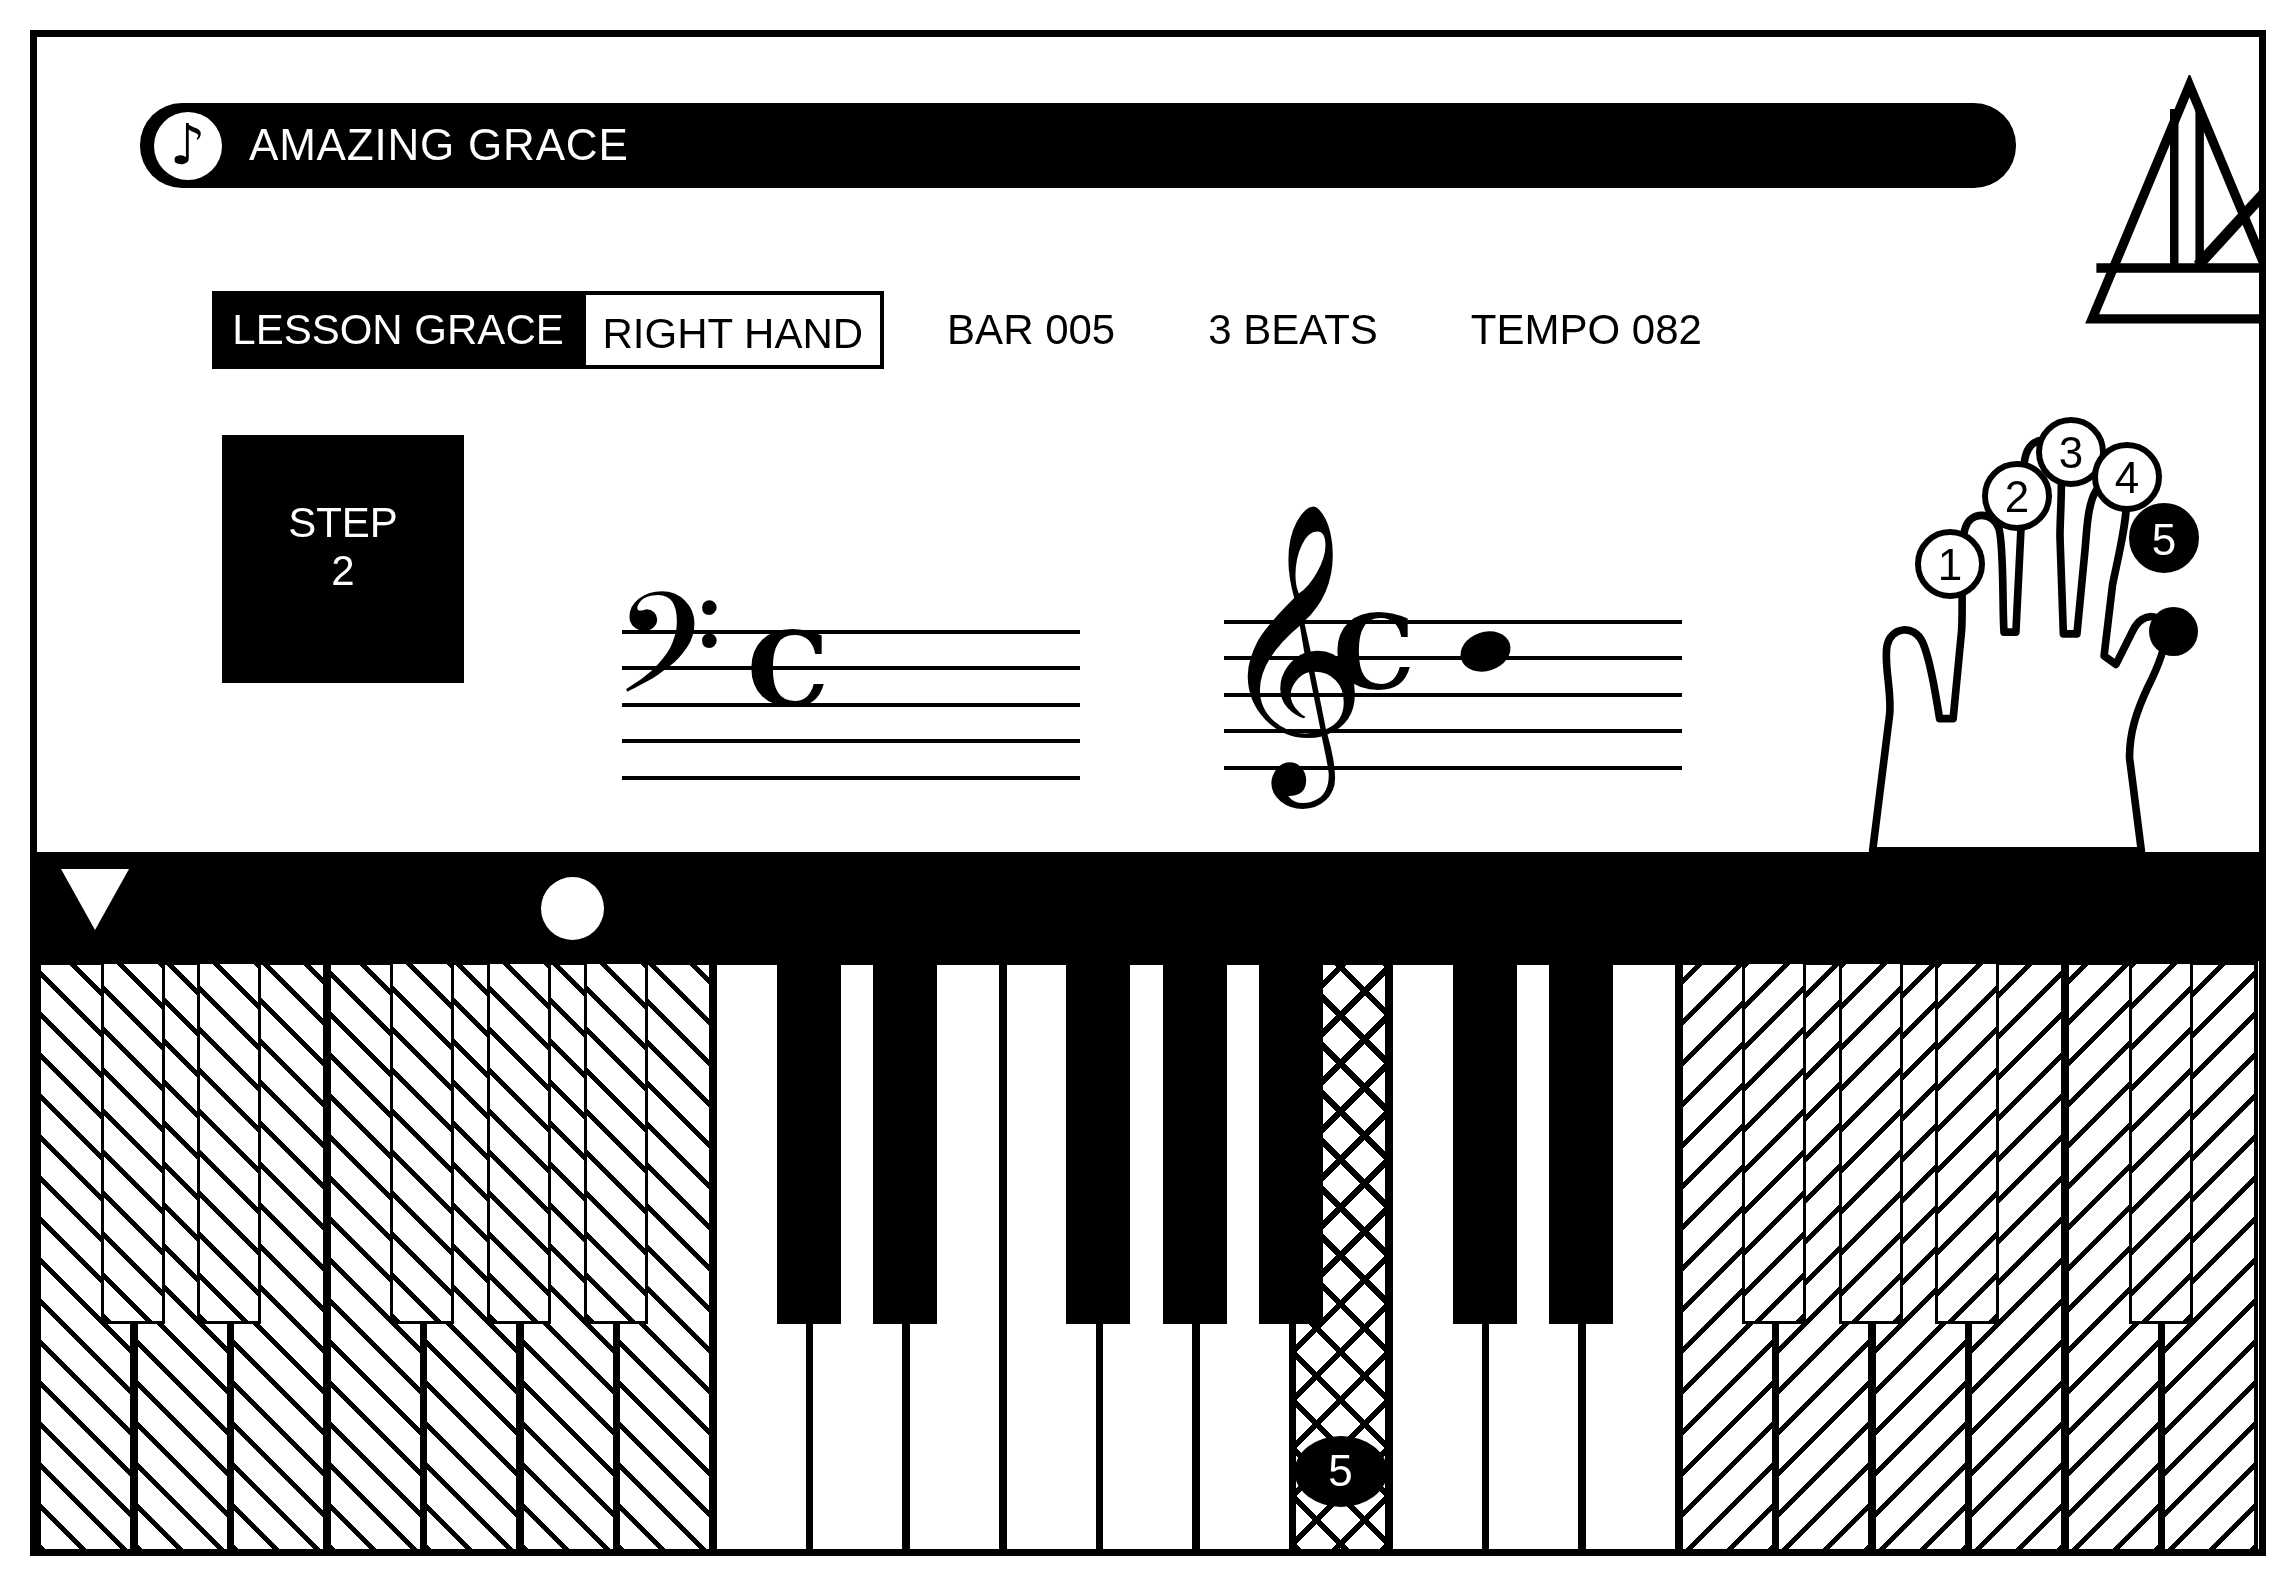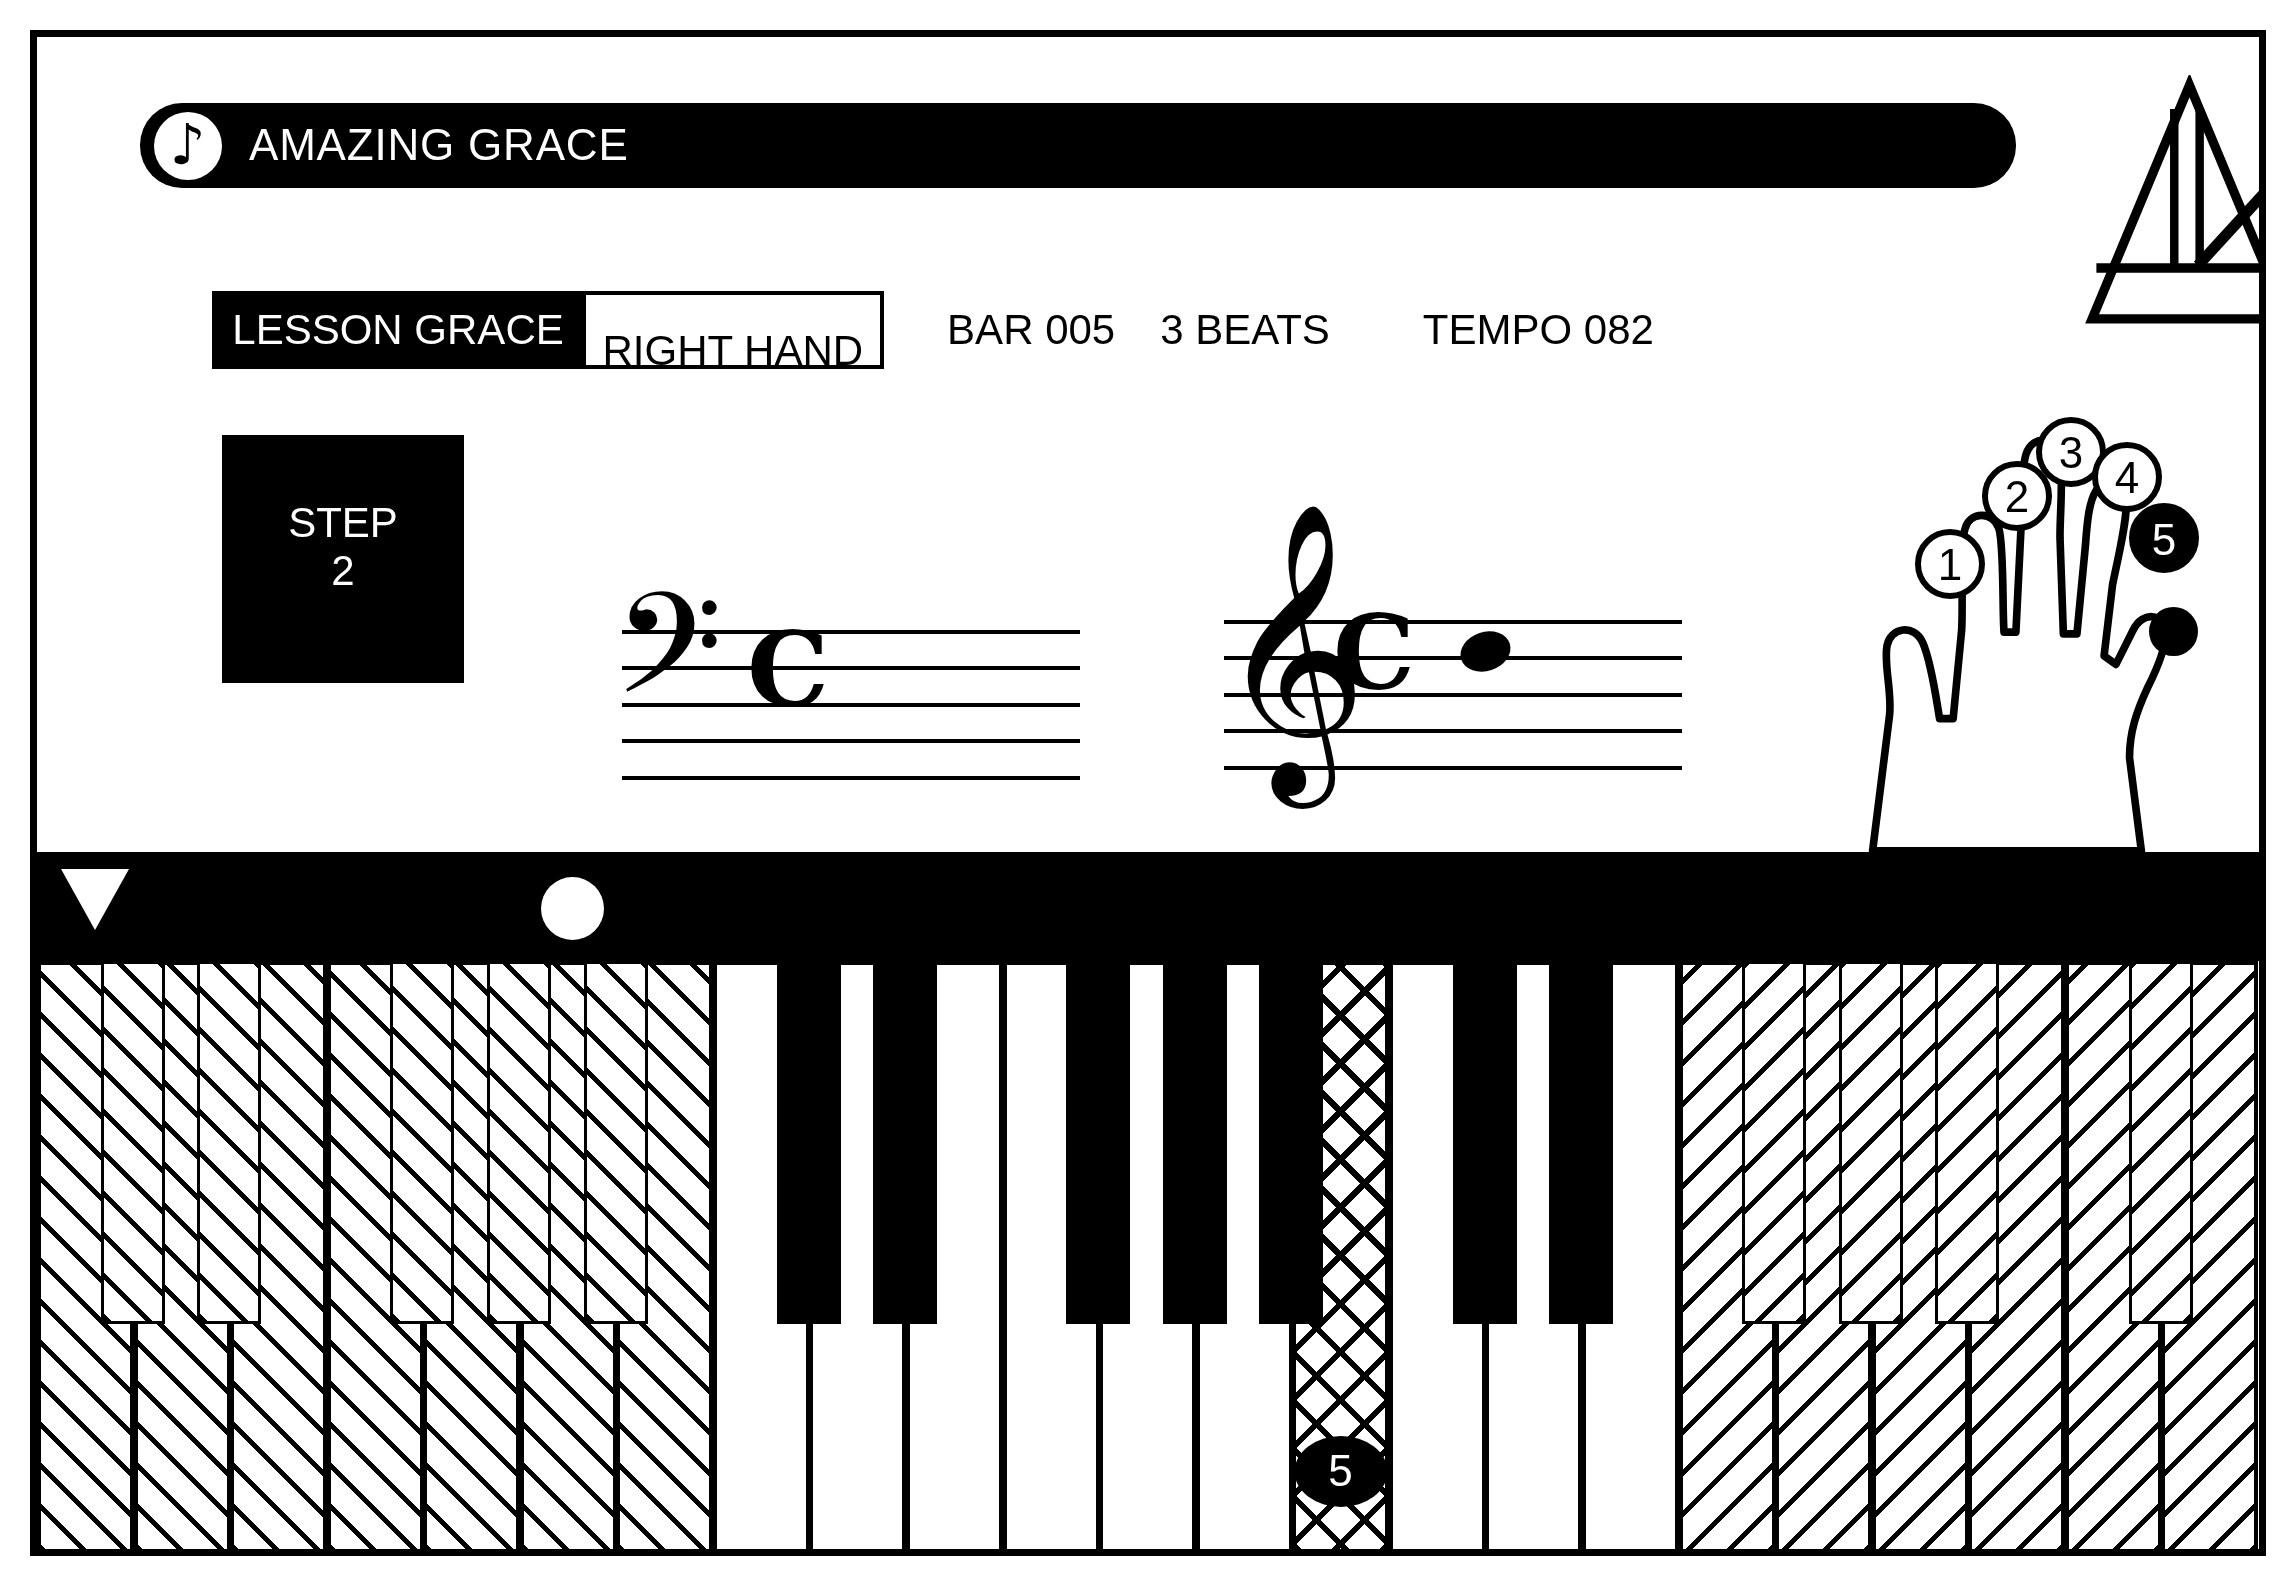--- a/index.html
+++ b/index.html
@@ -19,25 +19,25 @@
              color:#000;font-size:56px;line-height:66px;text-align:center;
              font-family:"DejaVu Sans",sans-serif;}
   #title-text{position:absolute;left:109px;top:17px;color:#fff;font-size:44px;
              letter-spacing:0.8px;white-space:nowrap;}
 
   
   #status{position:absolute;left:175px;top:254px;height:78px;}
   .chip{display:inline-block;vertical-align:top;height:78px;line-height:78px;
         font-size:42px;box-sizing:border-box;white-space:nowrap;}
   #chip-lesson{background:#000;color:#fff;padding:0 20.3px;}
-  #chip-hand{background:#fff;color:#000;border:4.2px solid #000;padding:17px 17px;margin-left:-2.5px;}
+  #chip-hand{background:#fff;color:#000;border:4.2px solid #000;padding:0 17px;margin-left:-2.5px;}
   .stat{display:inline-block;vertical-align:top;height:78px;line-height:78px;
         font-size:42px;color:#000;white-space:nowrap;}
   #stat-bar{margin-left:63px;}
-  #stat-beats{margin-left:45px;}
+  #stat-beats{margin-left:93px;}
   #stat-tempo{margin-left:93px;}
 
   
   #step-box{position:absolute;left:185px;top:398px;width:242px;height:248px;background:#000;
             color:#fff;text-align:center;}
   #step-label{position:absolute;left:0;top:64px;width:100%;font-size:42px;}
   #step-value{position:absolute;left:0;top:112px;width:100%;font-size:42px;}
 
   
   .staff{position:absolute;}

